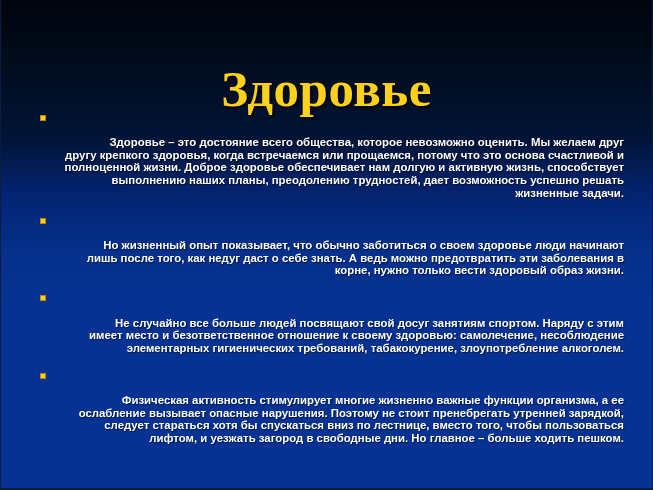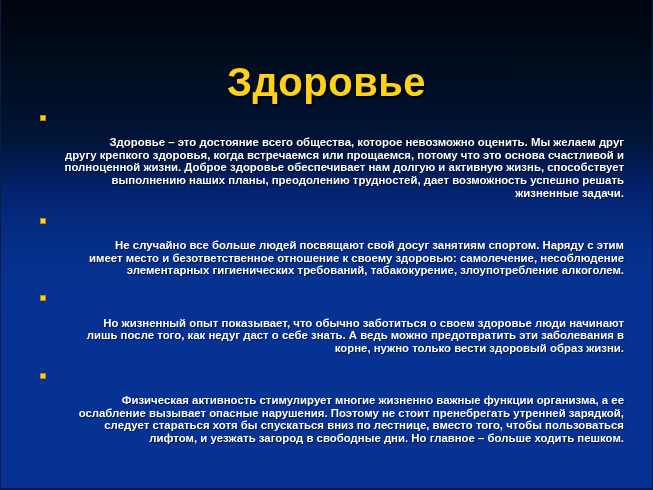--- a/index.html
+++ b/index.html
@@ -43,22 +43,22 @@
 
   #title-area {
     position: absolute;
     left: 0;
     top: 32px;
     width: 653px;
     text-align: center;
   }
   #slide-title {
     display: inline-block;
-    font-family: Liberation Sans, sans-serif;
-    font-size: 40px;
+    font-family: Liberation Serif, serif;
+    font-size: 51px;
     line-height: 46px;
     font-weight: 700;
     color: #ffd11a;
     letter-spacing: 0.5px;
     text-shadow: 2px 2px 2px rgba(0,0,0,0.75);
     white-space: nowrap;
   }
 
   #body-area {
     position: absolute;
@@ -103,26 +103,26 @@
 
   <div id="body-area">
 
     <div class="bullet-item">
       <span class="bullet-marker"></span>
       <span>Здоровье – это достояние всего общества, которое невозможно оценить. Мы желаем друг другу крепкого здоровья, когда встречаемся или прощаемся, потому что это основа счастливой и полноценной жизни. Доброе здоровье обеспечивает нам долгую и активную жизнь, способствует выполнению наших планы, преодолению трудностей, дает возможность успешно решать жизненные задачи.</span>
     </div>
 
     <div class="bullet-item">
       <span class="bullet-marker"></span>
-      <span> Не случайно все больше людей посвящают свой досуг занятиям спортом. Наряду с этим имеет место и безответственное отношение к своему здоровью: самолечение, несоблюдение элементарных гигиенических требований, табакокурение, злоупотребление алкоголем.</span>
+      <span>Но жизненный опыт показывает, что обычно заботиться о своем здоровье люди начинают лишь после того, как недуг даст о себе знать. А ведь можно предотвратить эти заболевания в корне, нужно только вести здоровый образ жизни.</span>
     </div>
 
     <div class="bullet-item">
       <span class="bullet-marker"></span>
-      <span>Но жизненный опыт показывает, что обычно заботиться о своем здоровье люди начинают лишь после того, как недуг даст о себе знать. А ведь можно предотвратить эти заболевания в корне, нужно только вести здоровый образ жизни.</span>
+      <span> Не случайно все больше людей посвящают свой досуг занятиям спортом. Наряду с этим имеет место и безответственное отношение к своему здоровью: самолечение, несоблюдение элементарных гигиенических требований, табакокурение, злоупотребление алкоголем.</span>
     </div>
 
     <div class="bullet-item">
       <span class="bullet-marker"></span>
       <span>Физическая активность стимулирует многие жизненно важные функции организма, а ее ослабление вызывает опасные нарушения. Поэтому не стоит пренебрегать утренней зарядкой, следует стараться хотя бы спускаться вниз по лестнице, вместо того, чтобы пользоваться лифтом, и уезжать загород в свободные дни. Но главное – больше ходить пешком.</span>
     </div>
 
   </div>
 </div>
 

